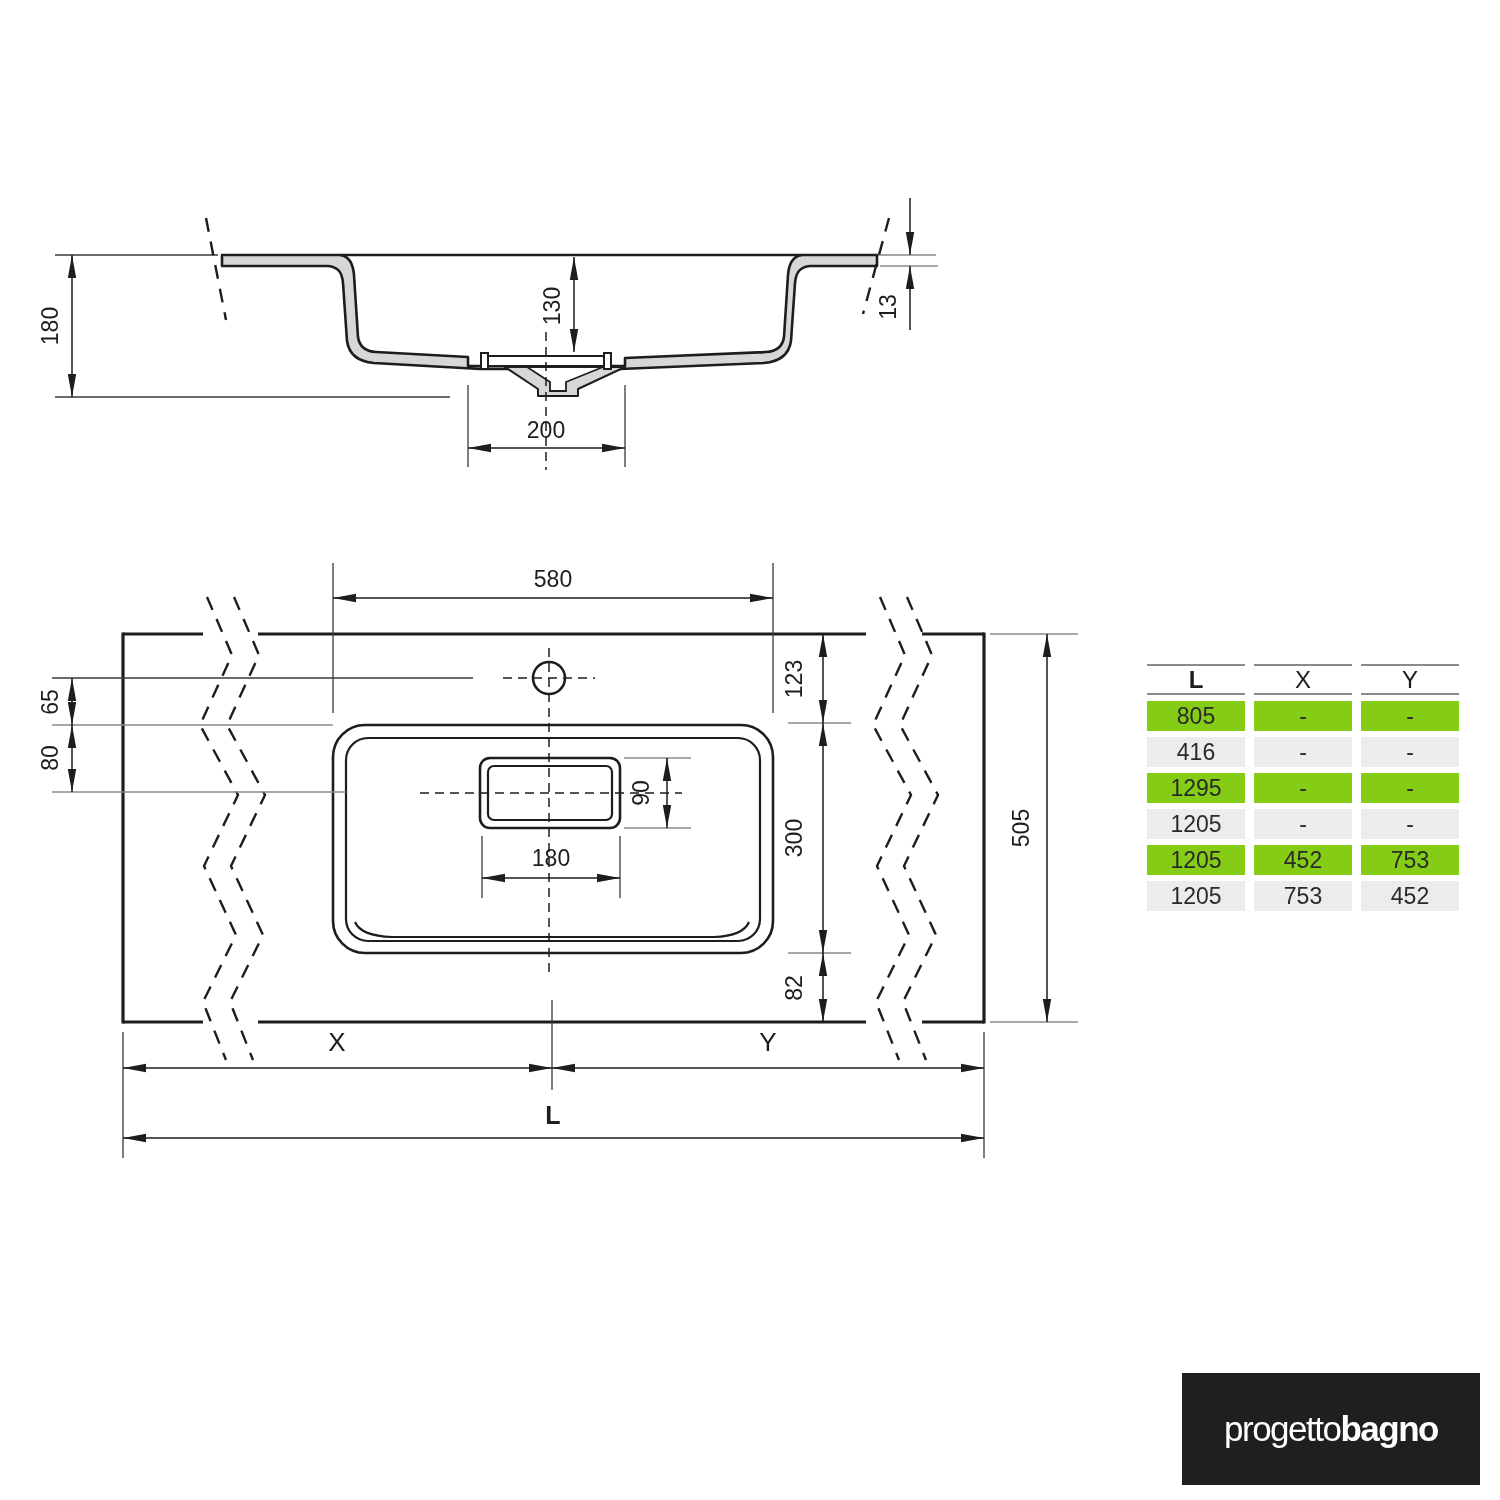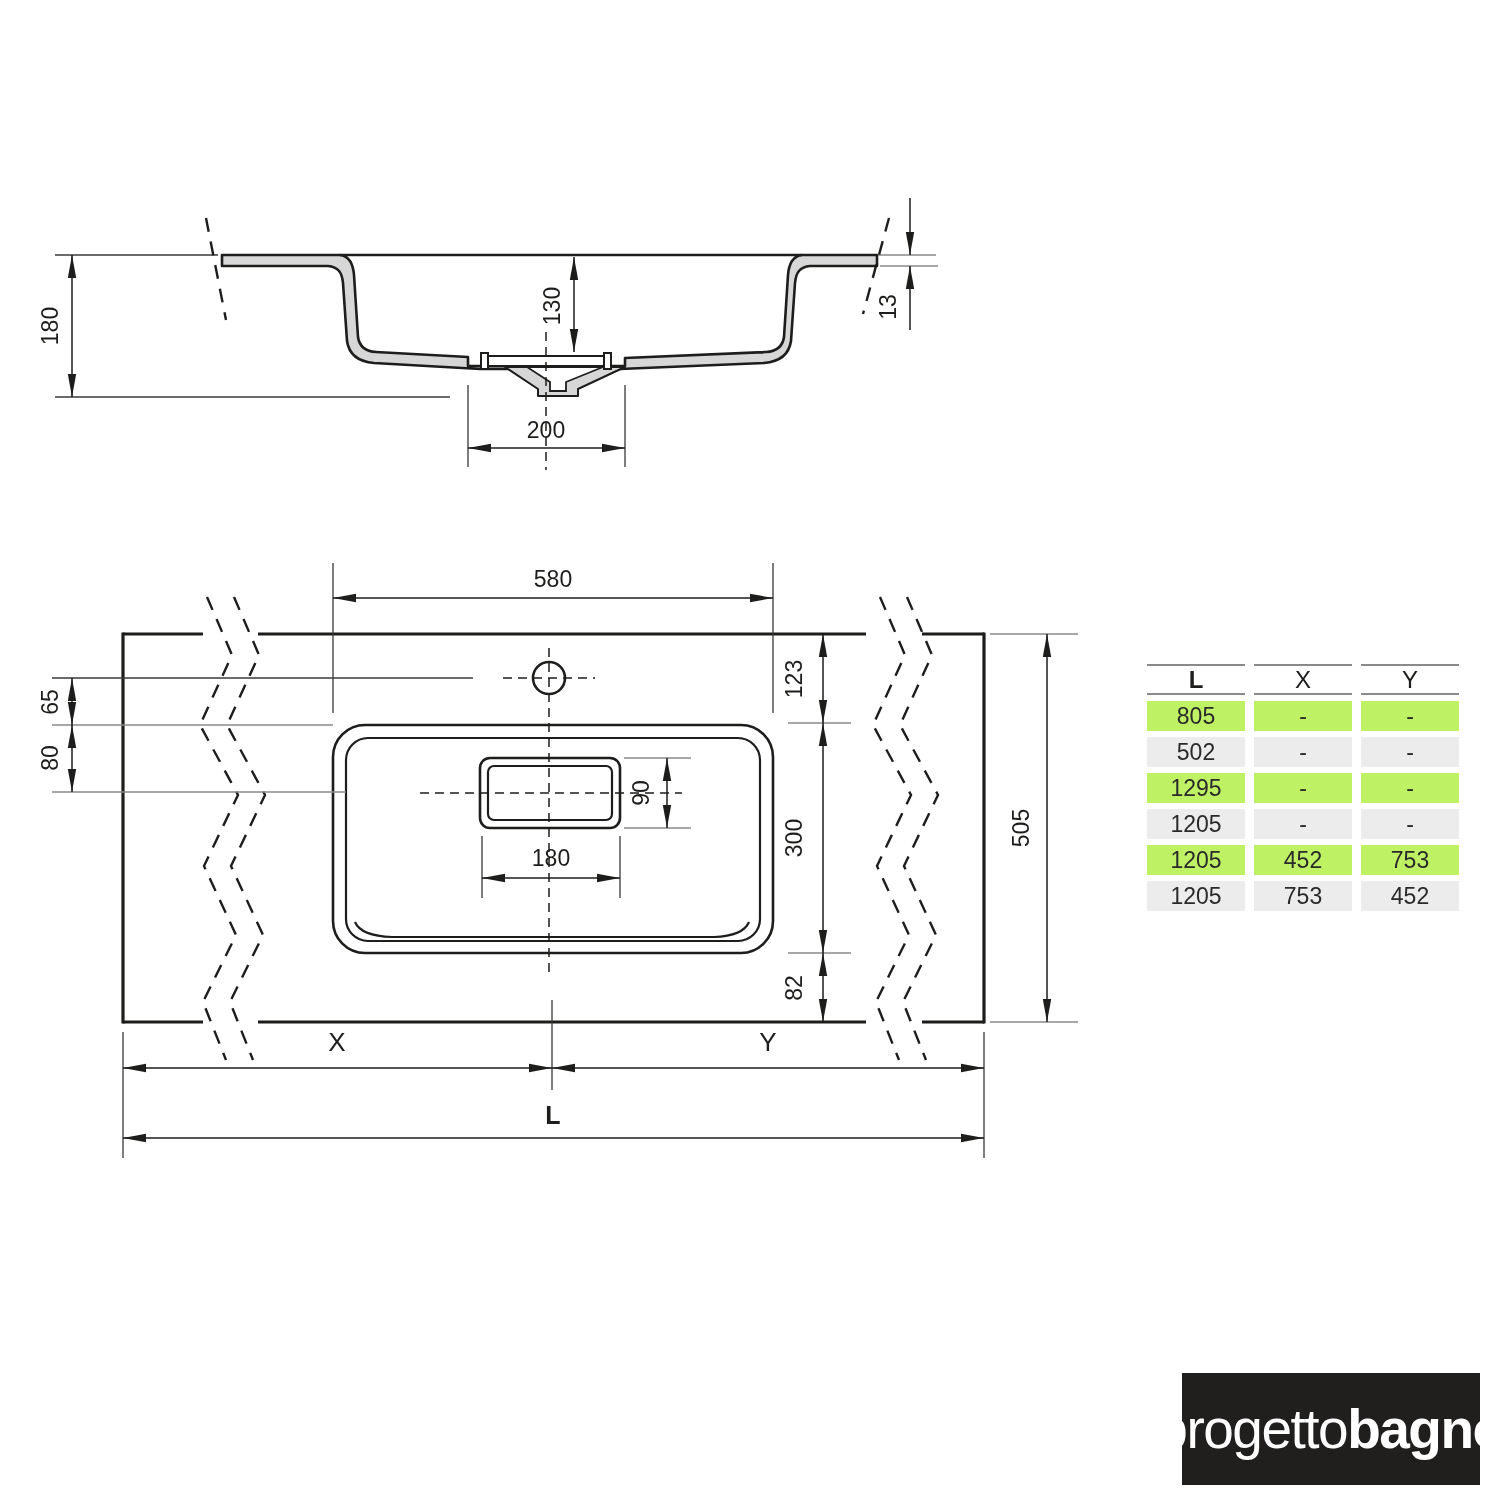--- a/index.html
+++ b/index.html
@@ -24,27 +24,27 @@
 
   
   .size-table{position:absolute;left:1147px;top:664px;width:312px;
               display:grid;grid-template-columns:98px 98px 98px;column-gap:9px;row-gap:6px;}
   .size-table .hcell{height:27px;border-top:2px solid #8a8a8a;border-bottom:2px solid #8a8a8a;
               display:flex;align-items:center;justify-content:center;
               font-size:24px;color:#1d1d1b;background:#fff;}
   .size-table .hcell.bold{font-weight:bold;}
   .size-table .cell{height:30px;display:flex;align-items:center;justify-content:center;
               font-size:23px;color:#2a2a2a;}
-  .row-dark{background:#bef264;}
+  .row-dark{background:#84cc16;}
   .row-light{background:#ececec;}
 
   
   .logo{position:absolute;left:1182px;top:1373px;width:298px;height:112px;background:#211e1e;
         display:flex;align-items:center;justify-content:center;color:#fff;
-        font-size:55px;letter-spacing:-1.5px;white-space:nowrap;}
+        font-size:35px;letter-spacing:-1.5px;white-space:nowrap;}
   .logo .bold{font-weight:bold;}
 </style>
 </head>
 <body>
 
 <div class="stage">
 
 <svg width="1500" height="1500" viewBox="0 0 1500 1500">
   <defs>
     <marker id="arr" viewBox="0 0 24 12" markerWidth="24" markerHeight="12" refX="23" refY="6" orient="auto-start-reverse" markerUnits="userSpaceOnUse">
@@ -162,21 +162,21 @@
 
 <div class="size-table">
   <div class="hcell bold">L</div>
   <div class="hcell">X</div>
   <div class="hcell">Y</div>
 
   <div class="cell row-dark">805</div>
   <div class="cell row-dark">-</div>
   <div class="cell row-dark">-</div>
 
-  <div class="cell row-light">502</div>
+  <div class="cell row-light">416</div>
   <div class="cell row-light">-</div>
   <div class="cell row-light">-</div>
 
   <div class="cell row-dark">1295</div>
   <div class="cell row-dark">-</div>
   <div class="cell row-dark">-</div>
 
   <div class="cell row-light">1205</div>
   <div class="cell row-light">-</div>
   <div class="cell row-light">-</div>

